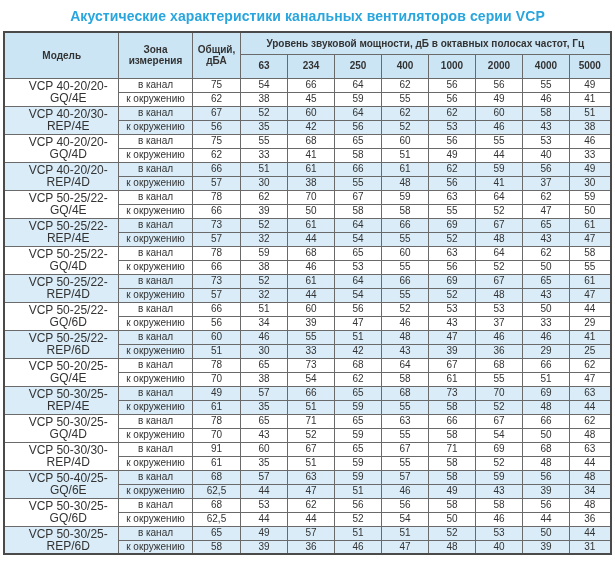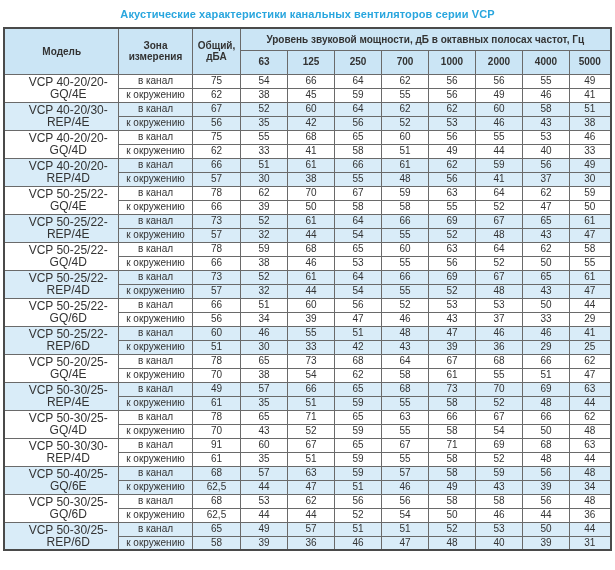--- a/index.html
+++ b/index.html
@@ -7,21 +7,21 @@
   .page {
     width: 615px; height: 570px;
     background: #ffffff;
     font-family: "Liberation Sans", sans-serif;
     overflow: hidden;
   }
   .title {
     text-align: center;
     color: #29a6de;
     font-weight: bold;
-    font-size: 11px;
+    font-size: 14px;
     padding: 8px 0 7px 0;
     letter-spacing: 0.1px;
   }
   table.spec {
     border-collapse: collapse;
     table-layout: fixed;
     margin: 0 auto;
     width: 607px;
     border: 2px solid #4a4a4a;
   }
@@ -76,23 +76,23 @@
     </colgroup>
     <thead>
       <tr class="head-top">
         <th rowspan="2">Модель</th>
         <th rowspan="2">Зона измерения</th>
         <th rowspan="2">Общий, дБА</th>
         <th colspan="8">Уровень звуковой мощности, дБ в октавных полосах частот, Гц</th>
       </tr>
       <tr class="head-freq">
         <th>63</th>
-        <th>125</th>
+        <th>234</th>
         <th>250</th>
-        <th>700</th>
+        <th>400</th>
         <th>1000</th>
         <th>2000</th>
         <th>4000</th>
         <th>5000</th>
       </tr>
     </thead>
     <tbody>
         <tr class="group-start">
           <td rowspan="2" class="model-cell">VCP 40-20/20-GQ/4E</td>
           <td>в канал</td>

